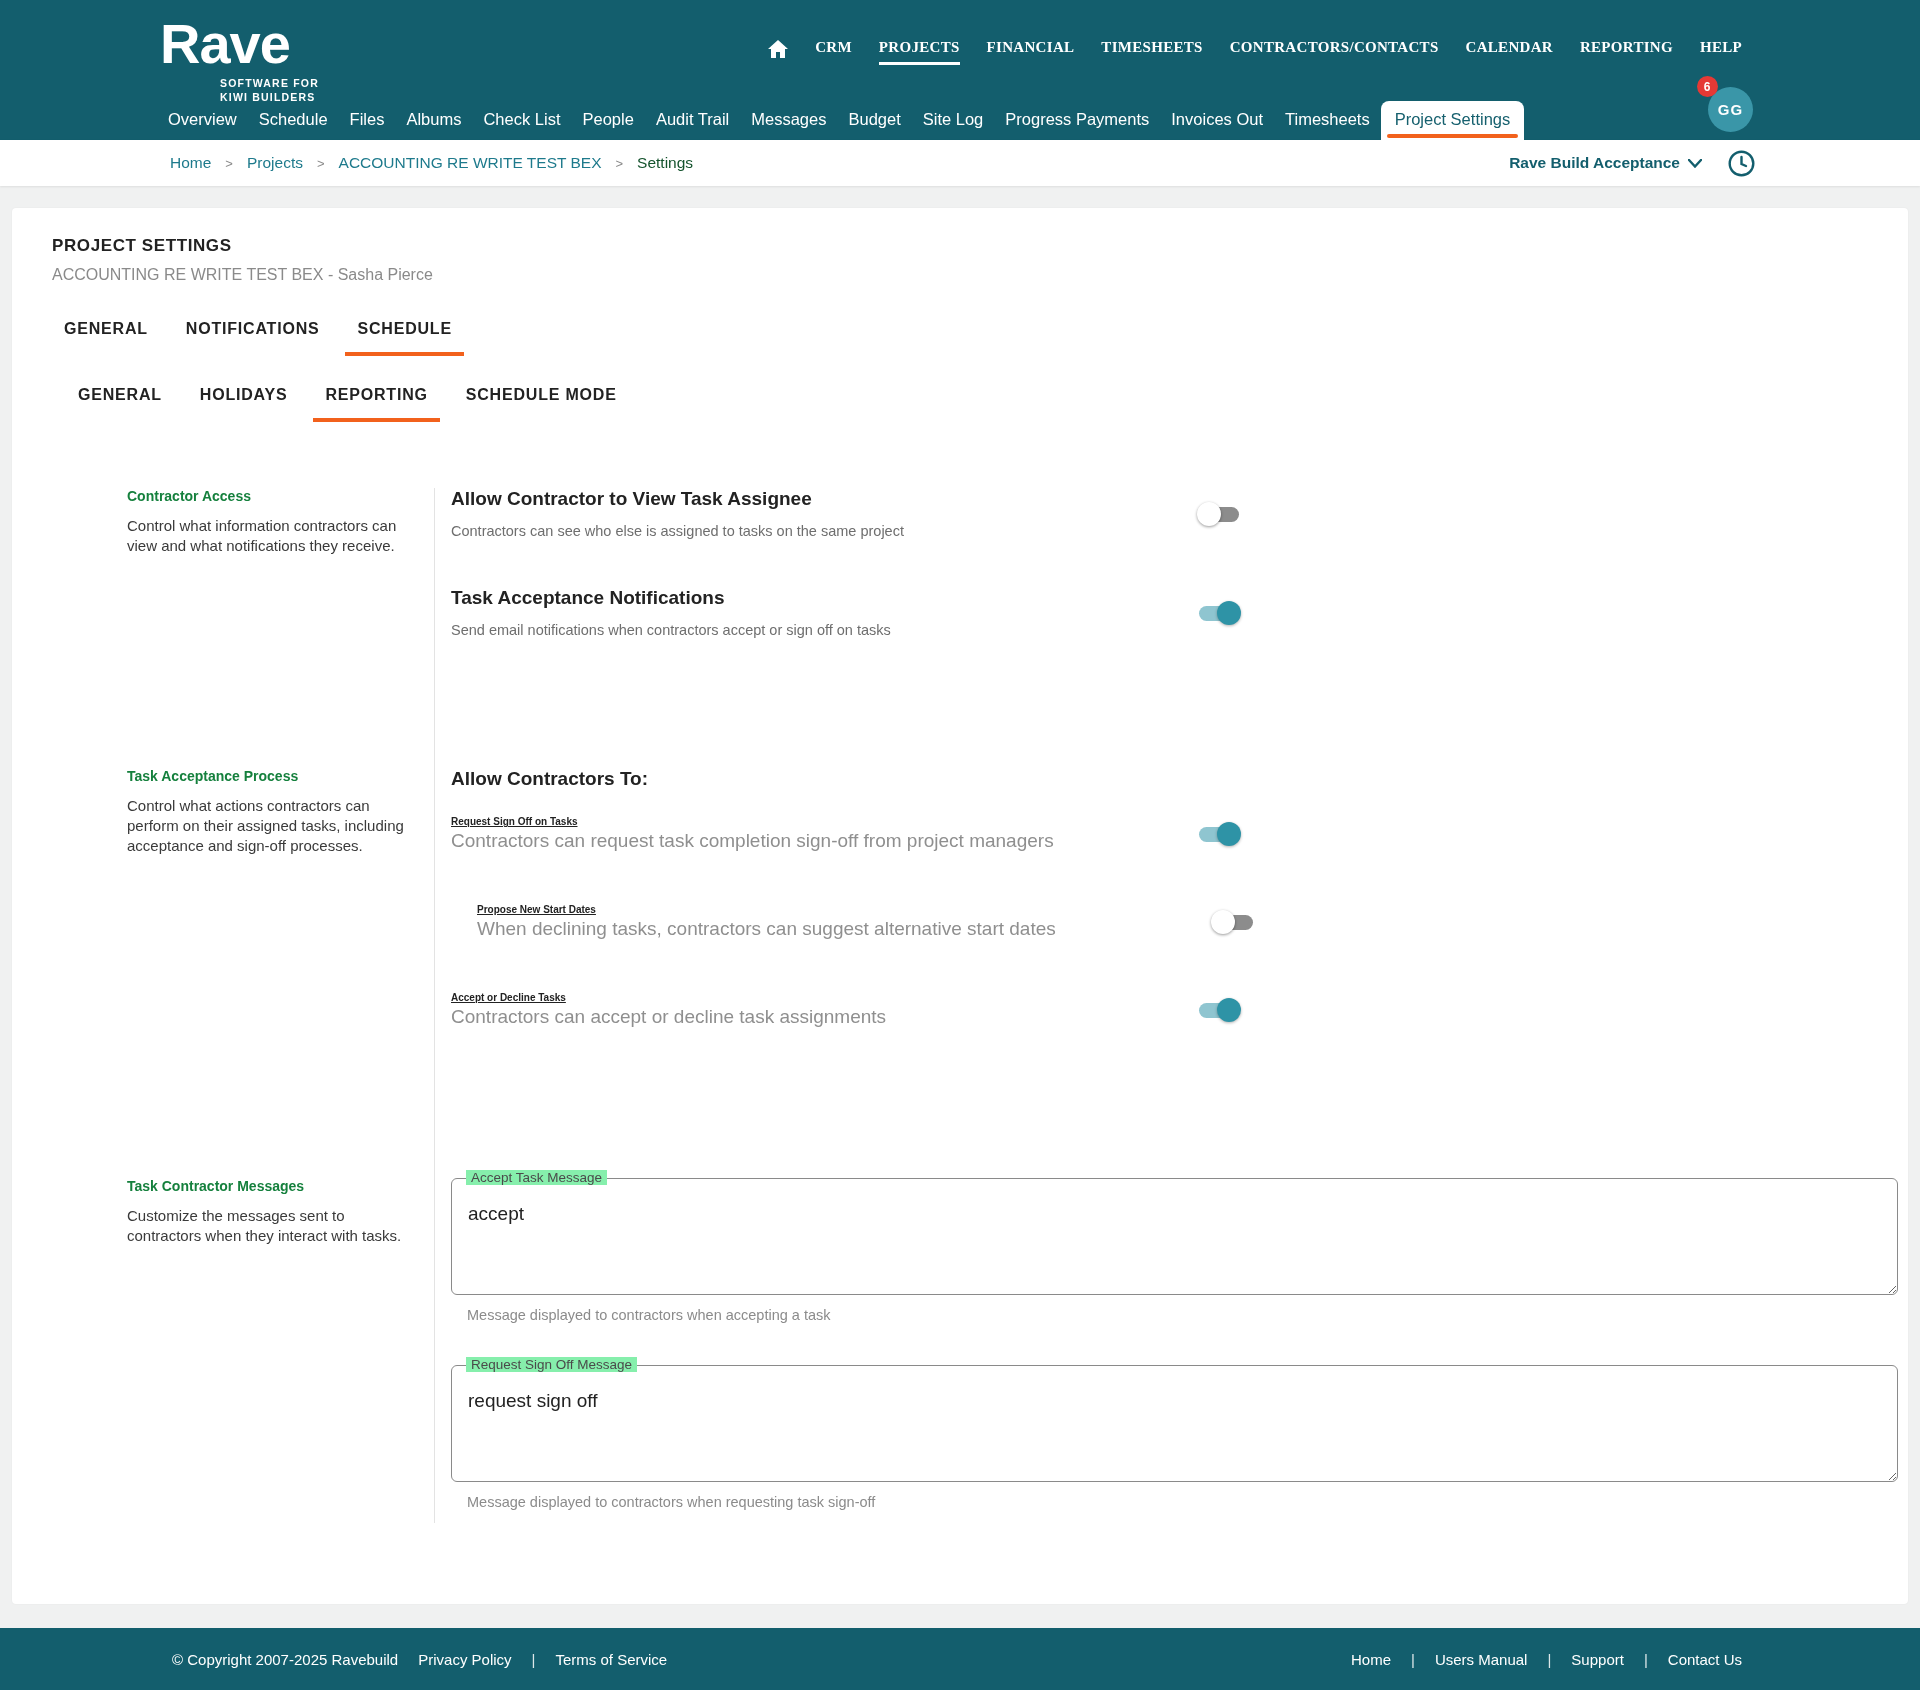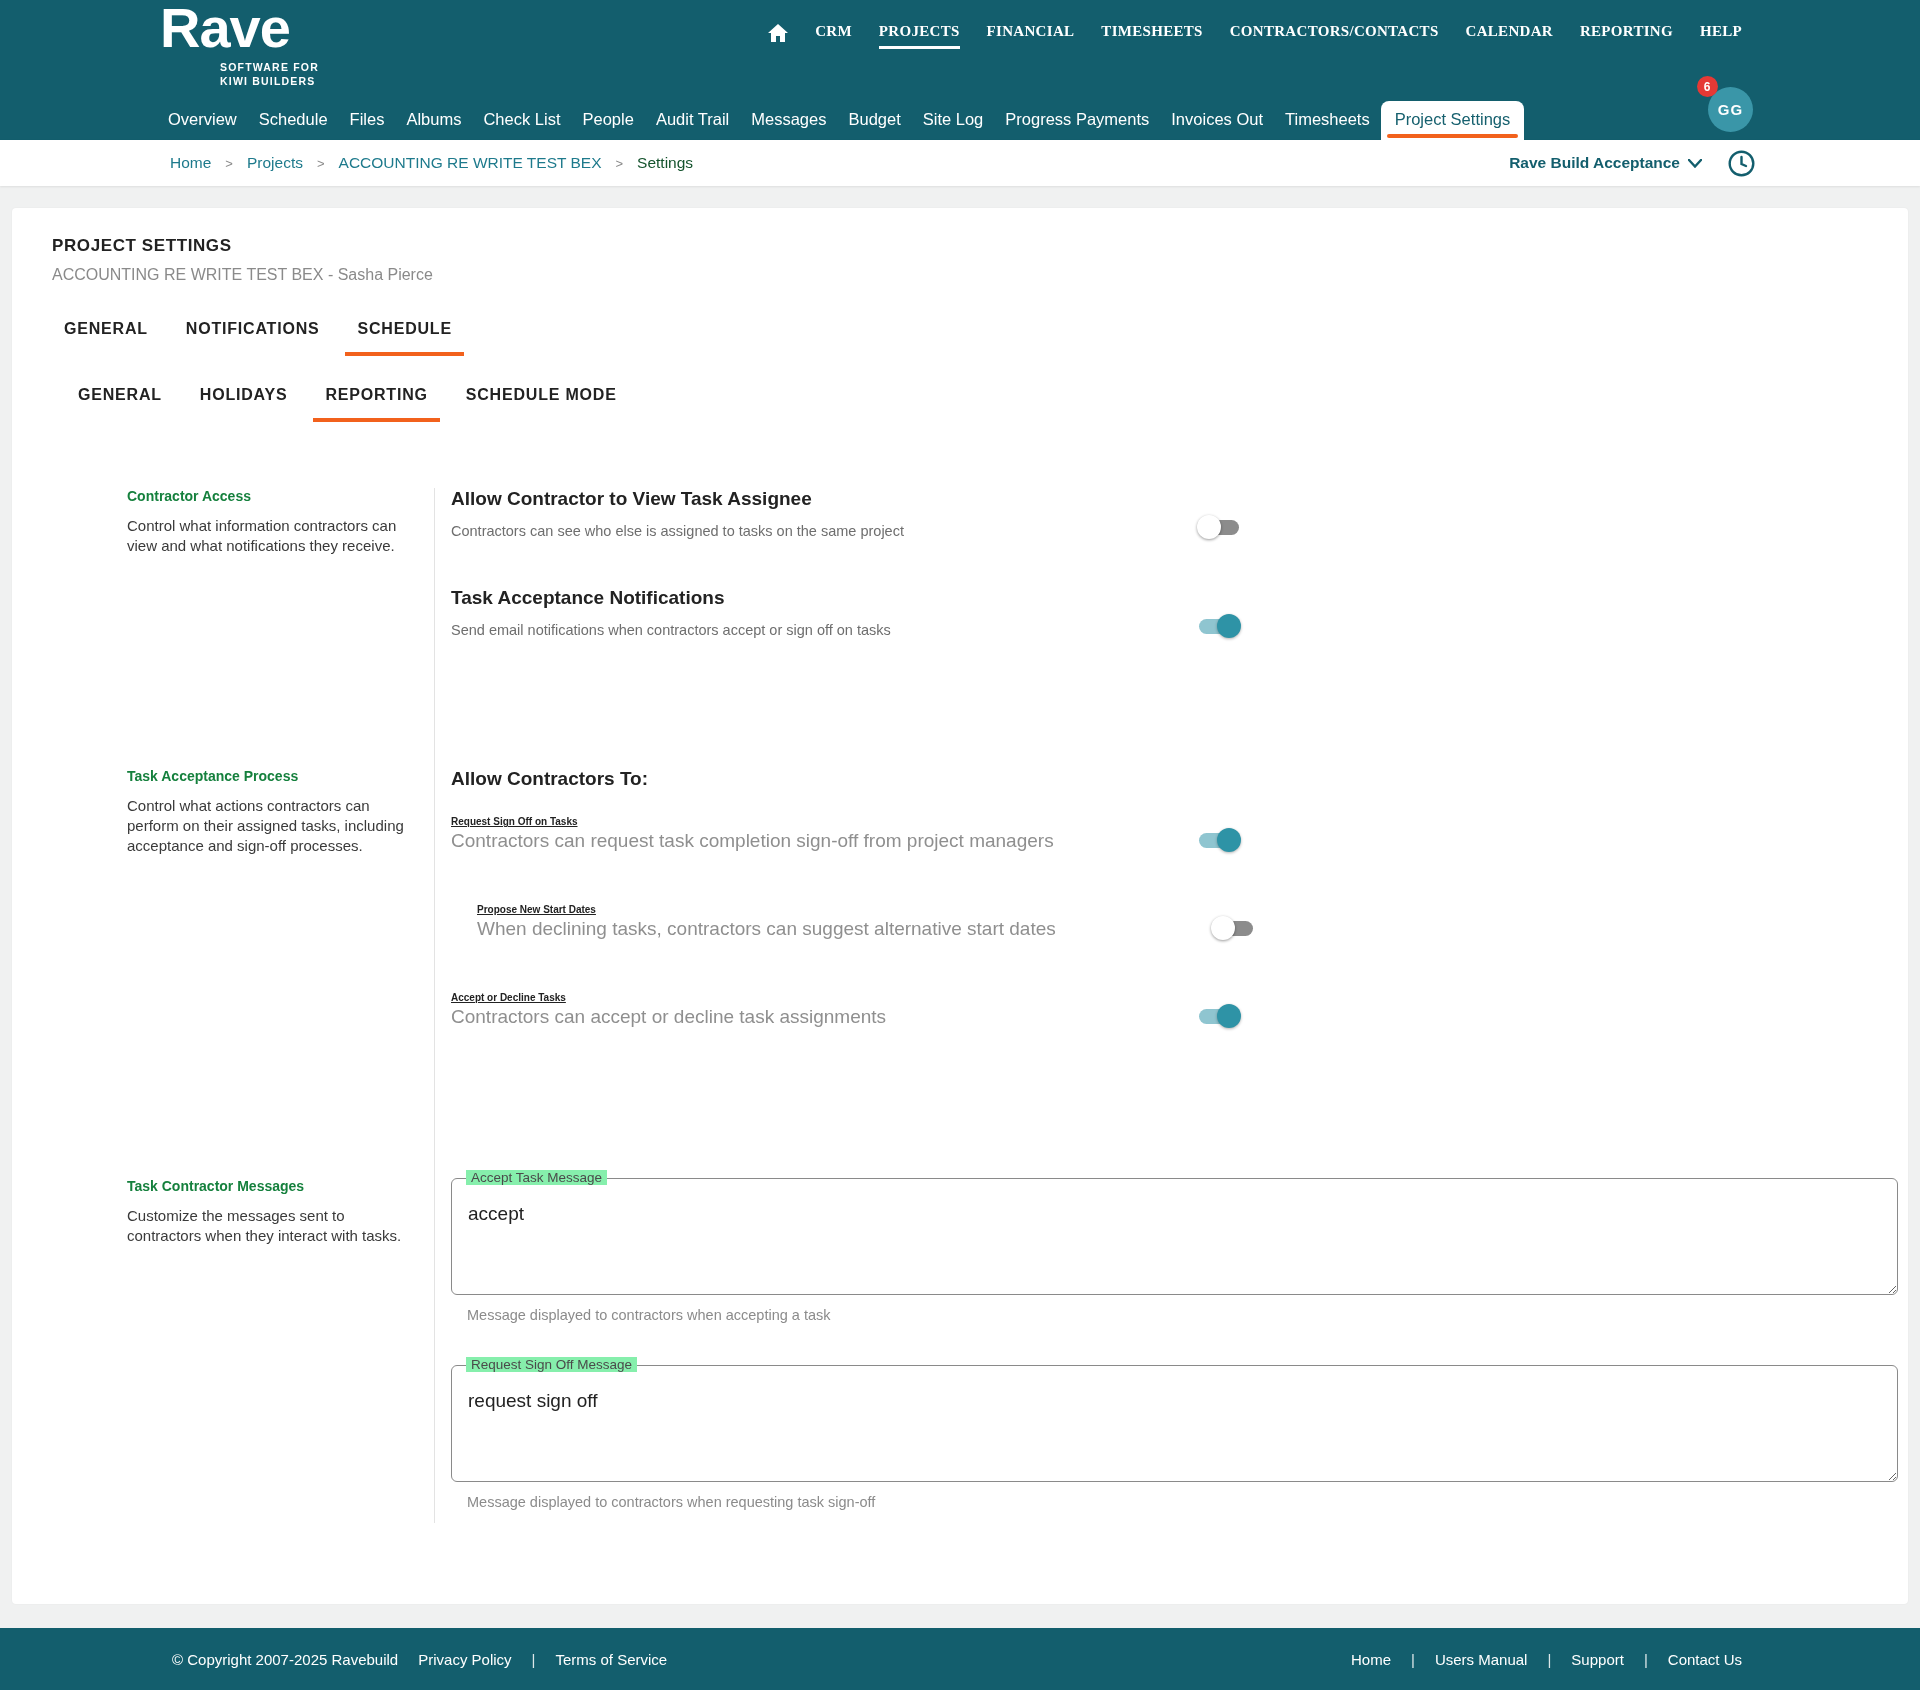--- a/index.html
+++ b/index.html
@@ -5,21 +5,21 @@
   * { margin:0; padding:0; box-sizing:border-box; }
   html,body { width:1920px; height:1690px; }
   body {
     font-family:"Liberation Sans","DejaVu Sans",sans-serif;
     background:#f0f1f1; color:#1e1e1e; overflow:hidden;
   }
   a { text-decoration:none; color:inherit; cursor:pointer; }
 
   
   .topbar { position:relative; height:140px; background:#135e6d; }
-  .hdr-top { display:flex; align-items:flex-start; padding:0 178px 0 160px; }
+  .hdr-top { display:flex; align-items:flex-start; padding:16px 178px 0 160px; }
   .logo { line-height:1; }
   .logo-word { color:#fff; font-size:56px; font-weight:bold; letter-spacing:-1px; }
   .logo-tag { color:#fff; font-size:10.5px; font-weight:bold; letter-spacing:1.2px; margin:4px 0 0 60px; line-height:1.35; }
   .main-nav { margin-left:auto; margin-top:23px; display:flex; align-items:center; gap:27px;font-family:Liberation Serif, serif; }
   .main-nav a { color:#fff; font-size:15px; font-weight:bold; letter-spacing:.3px; padding-bottom:6px; border-bottom:3px solid transparent; }
   .main-nav a.active { border-bottom-color:#fff; }
   .nav-home svg { display:block; margin-bottom:-2px; }
   .sub-nav { position:absolute; left:157px; bottom:0; display:flex; align-items:flex-start; }
   .sub-nav a { color:#fff; font-size:16.5px; padding:9px 11px 11px; display:block; }
   .sub-nav a.active {
@@ -68,21 +68,21 @@
 
   .section { display:flex; padding-left:75px; }
   .sec-1 { margin-top:66px; height:280px; }
   .sec-2 { height:410px; }
   .sec-3 { height:345px; }
   .sec-left { width:285px; margin-right:22px; }
   .sec-left h3 { font-size:14px; font-weight:bold; color:#15803d; }
   .sec-left p { margin-top:12px; font-size:15px; line-height:1.32; color:#3a3a3a; }
   .sec-right { border-left:1px solid #e3e3e3; padding-left:16px; flex:1; }
 
-  .setting-row { width:790px; display:flex; align-items:flex-end; justify-content:space-between; }
+  .setting-row { width:790px; display:flex; align-items:center; justify-content:space-between; }
   .setting-title { font-size:19px; font-weight:bold; color:#222; }
   .setting-desc { margin-top:13px; font-size:14.5px; color:#6e6e6e; }
   .mt-44 { margin-top:48px; }
 
   .group-title { font-size:19px; font-weight:bold; color:#222; }
   .small-row .setting-title { font-size:10px;text-decoration:underline; }
   .small-row .setting-desc { margin-top:3px; font-size:19px; color:#8f8f8f; }
   .row-gap { margin-top:26px; }
   .row-gap2 { margin-top:52px; }
   .indent { margin-left:26px; width:778px; }

